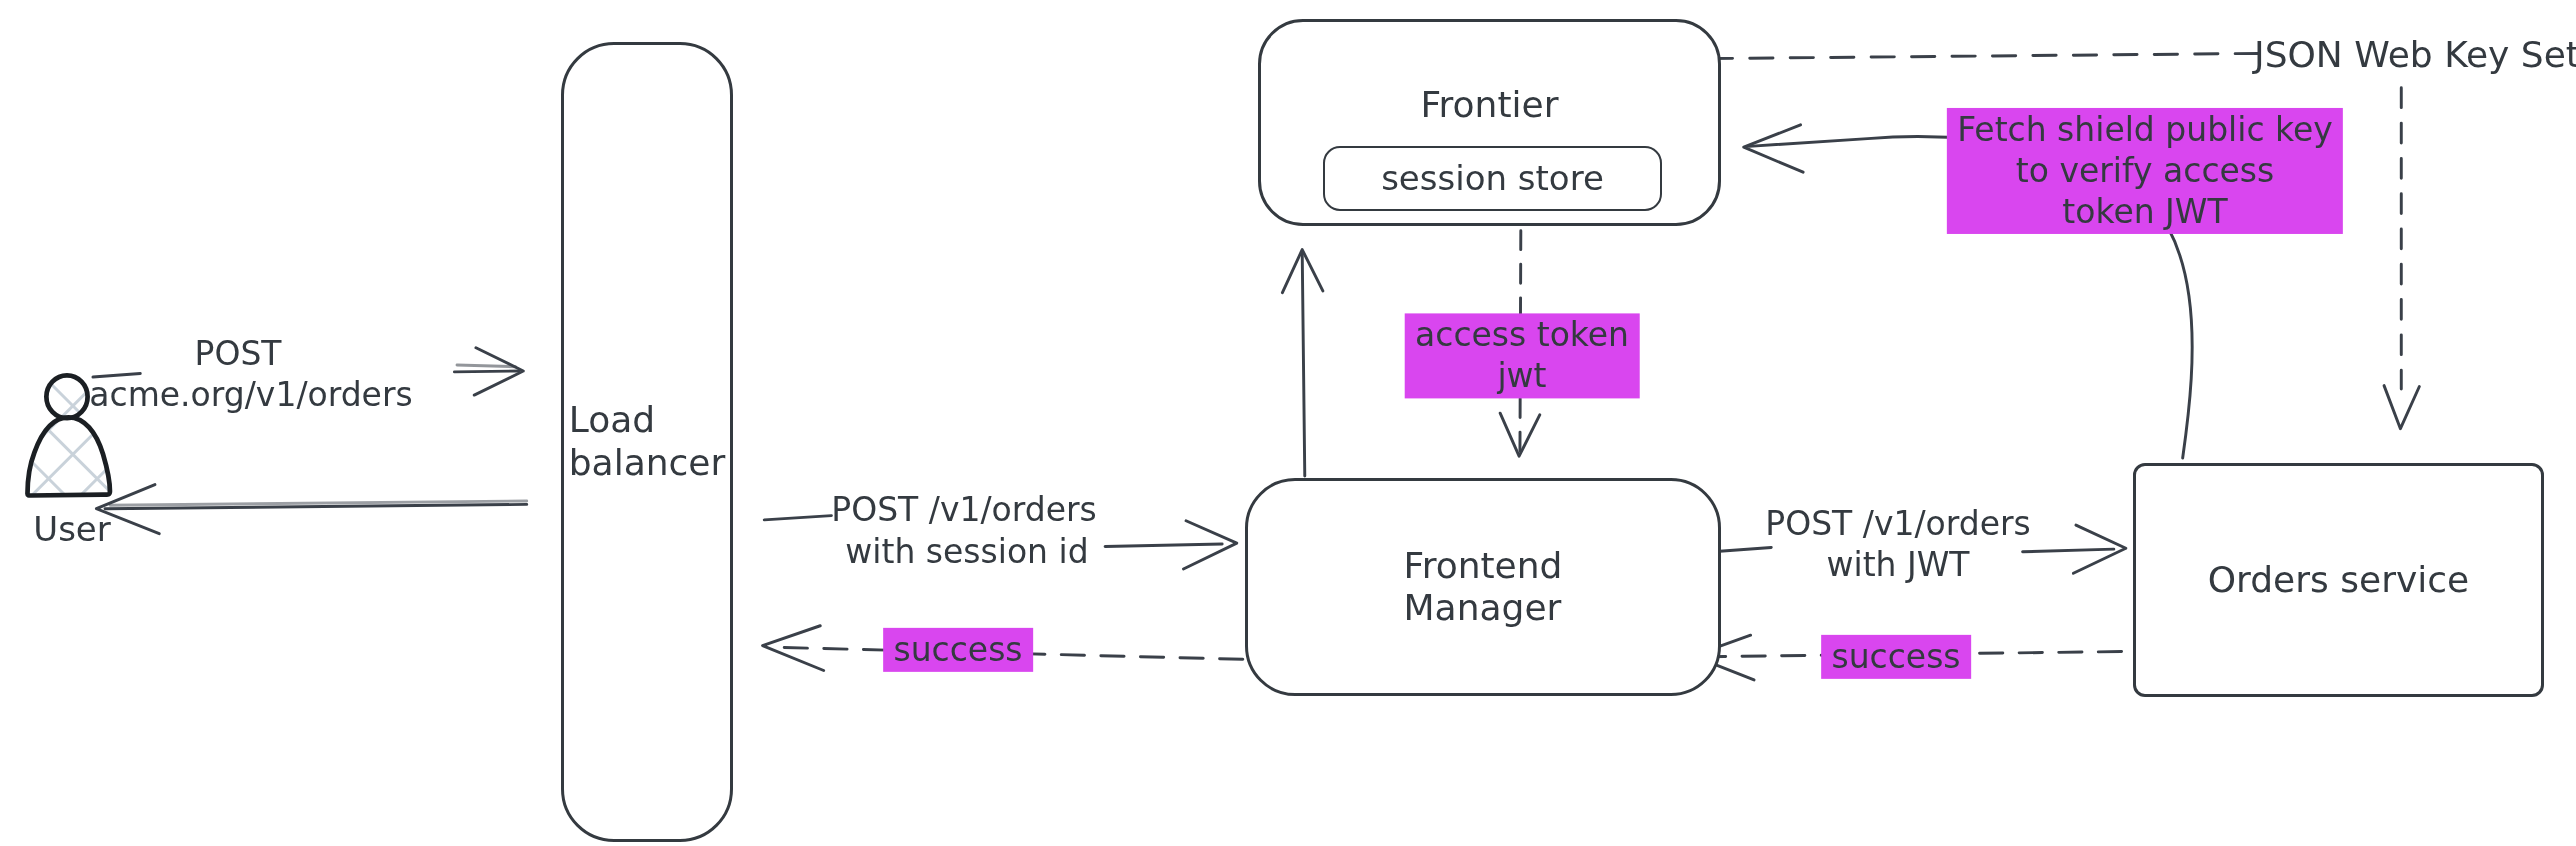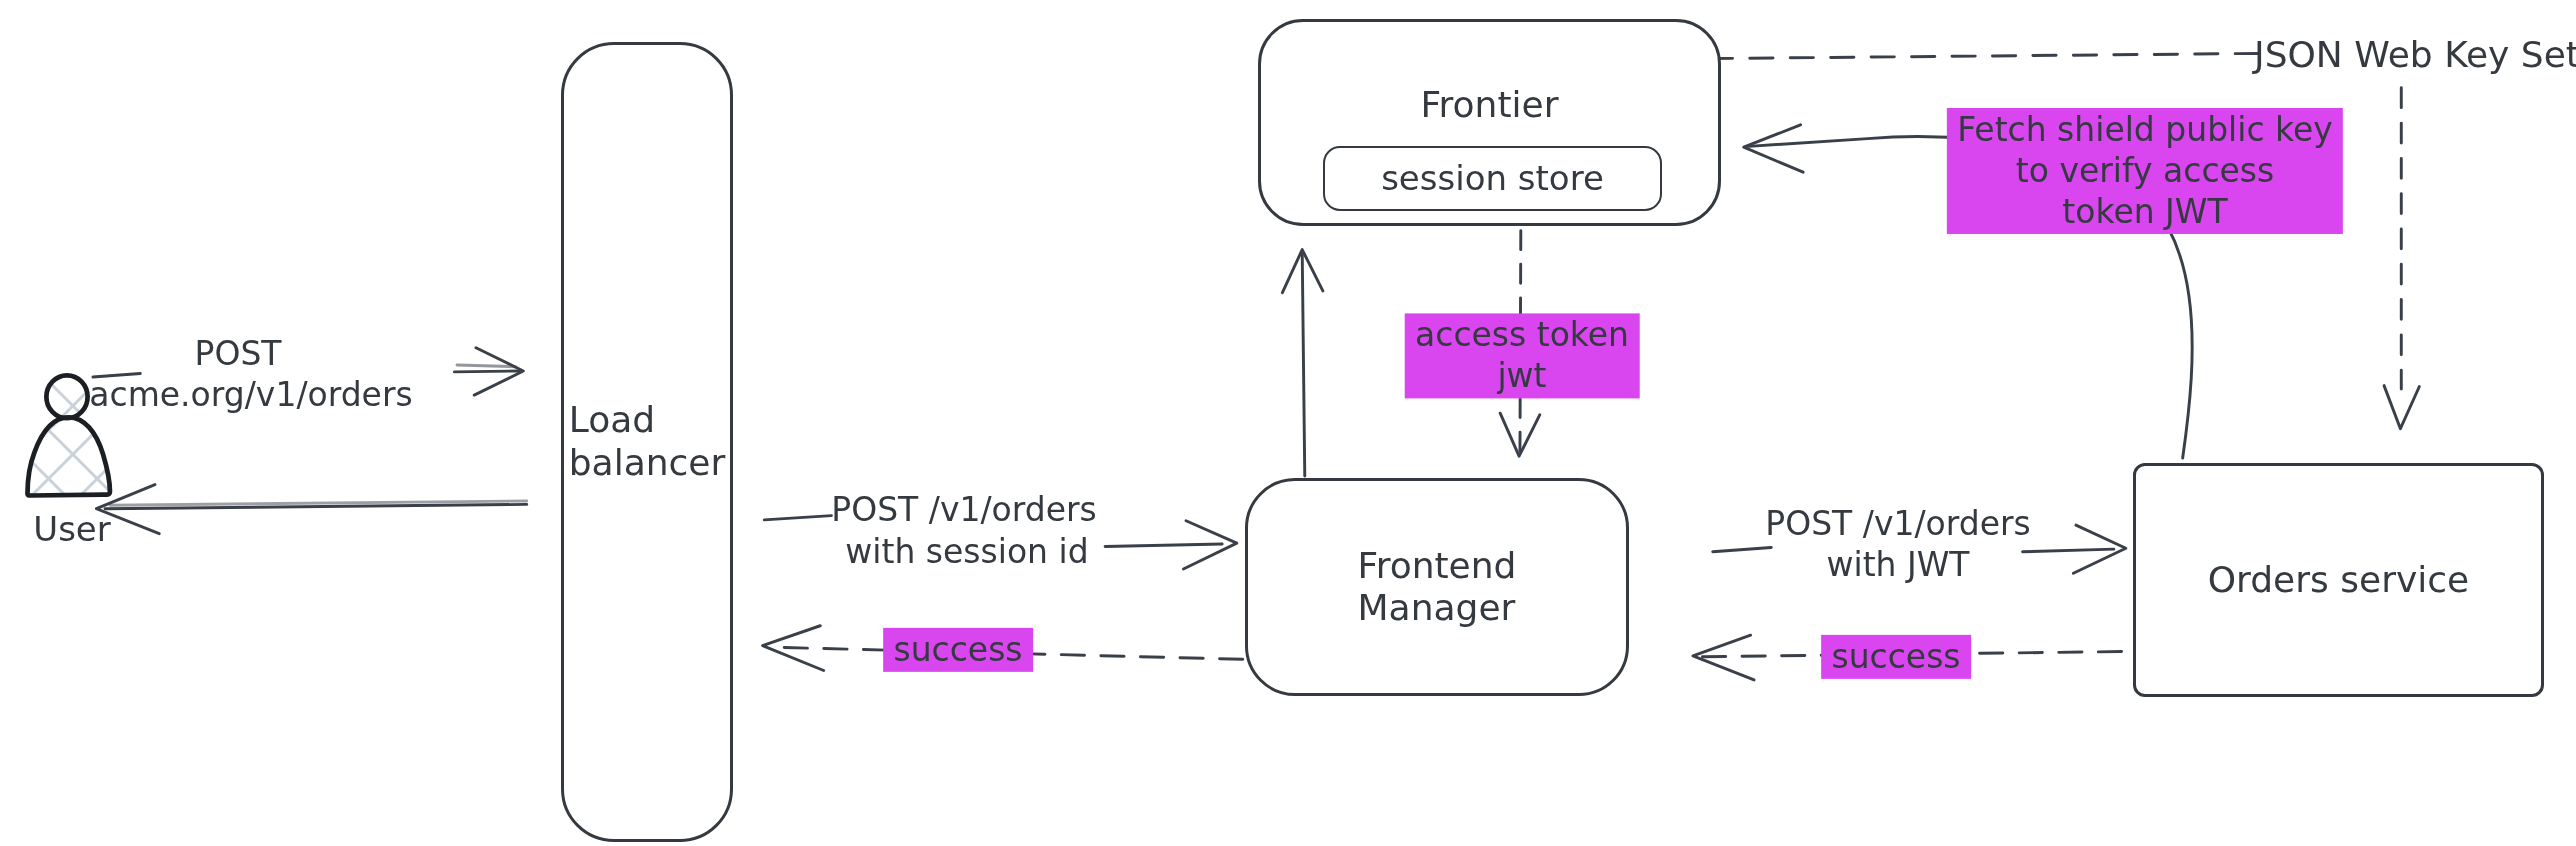--- a/index.html
+++ b/index.html
@@ -130,21 +130,21 @@
     </div>
   </div>
 
   <div class="node" style="left:1258px;top:19px;width:463px;height:207px;border-radius:45px;">
     <div class="node-label" style="position:absolute;left:50%;top:83px;transform:translate(-50%,-50%);">Frontier</div>
     <div class="node flex-center" style="left:62px;top:124px;width:339px;height:65px;border-radius:17px;border-width:2.6px;">
       <div class="node-label" style="font-size:34px;">session store</div>
     </div>
   </div>
 
-  <div class="node flex-center" style="left:1245px;top:478px;width:384px;height:218px;border-radius:50px;">
+  <div class="node flex-center" style="left:1245px;top:478px;width:476px;height:218px;border-radius:50px;">
     <div class="node-label">
       <div>Frontend</div>
       <div>Manager</div>
     </div>
   </div>
 
   <div class="node flex-center" style="left:2133px;top:463px;width:411px;height:234px;border-radius:12px;">
     <div class="node-label">Orders service</div>
   </div>
 

